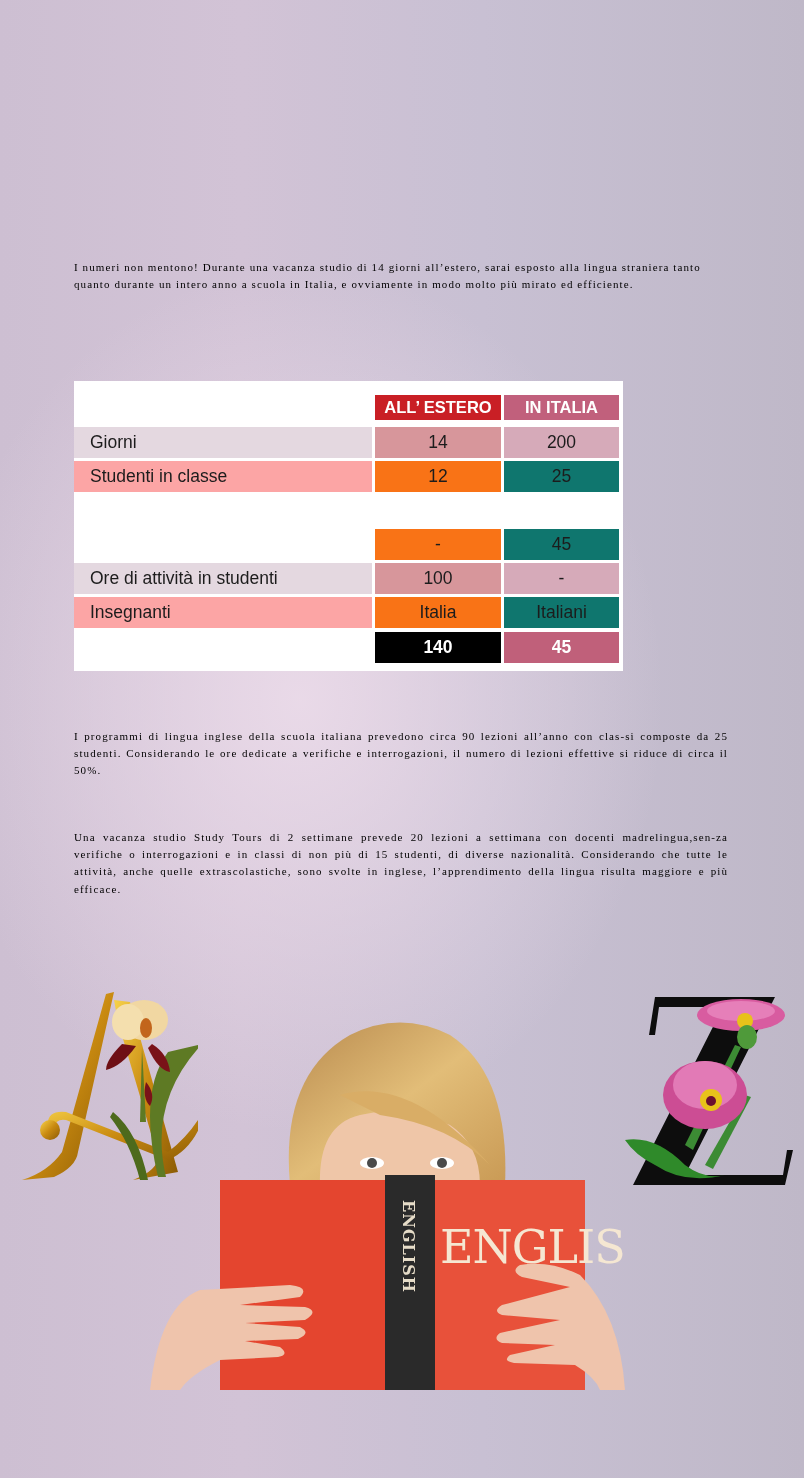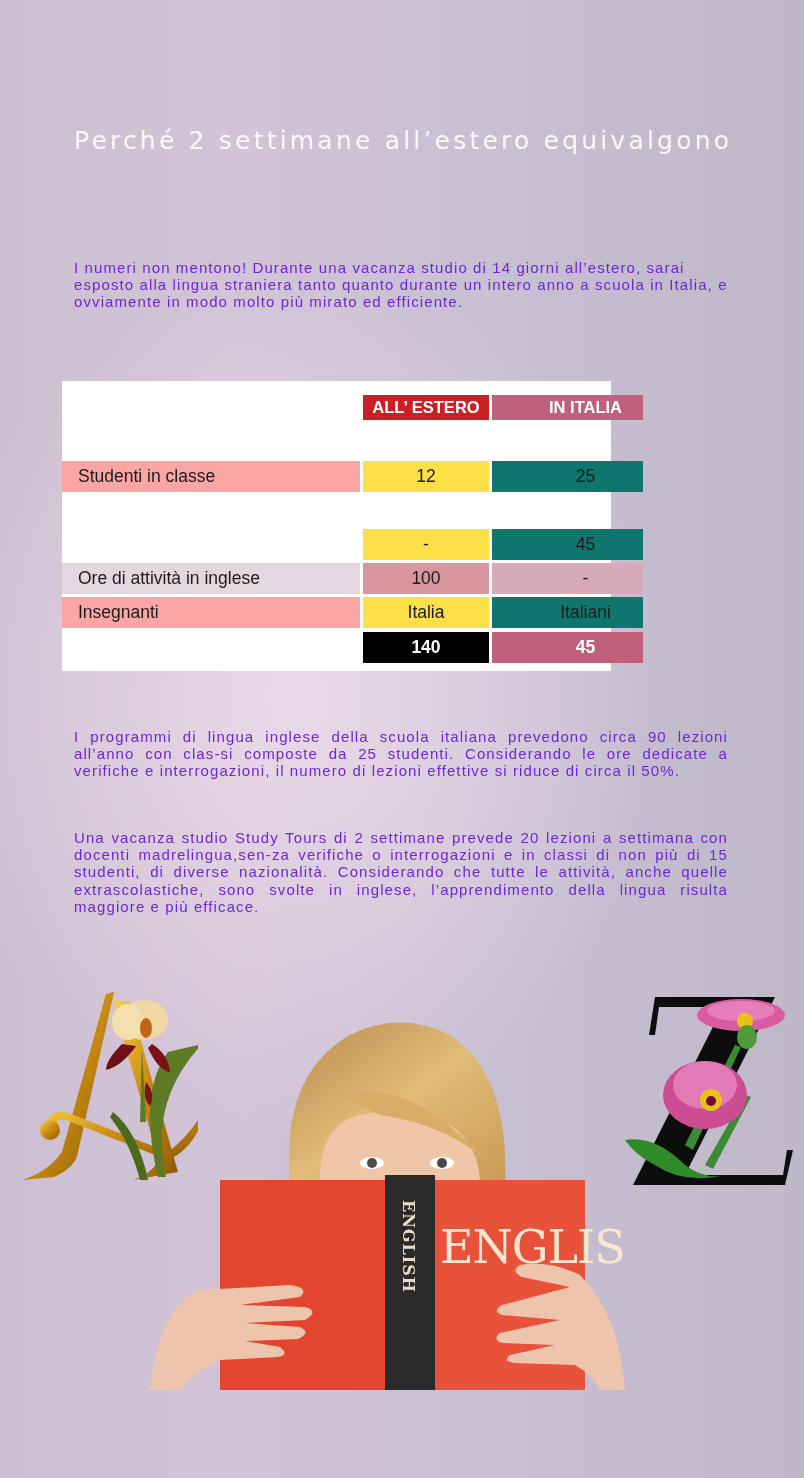--- a/index.html
+++ b/index.html
@@ -10,92 +10,96 @@
       linear-gradient(90deg, #cdbfd2 0%, #d2c3d6 30%, #c8c0d3 60%, #bfb8c8 100%);
     font-family: "DejaVu Sans", sans-serif;
   }
   .title {
     position: absolute; left: 74px; top: 122px; width: 680px;
     color: #fbf8fb; font-family: "DejaVu Sans", sans-serif;
     font-size: 25px; line-height: 38px; letter-spacing: 3.2px; font-weight: normal;
   }
   .para {
     position: absolute; left: 74px; width: 654px;
-    color: #6d28d9; font-family: Liberation Sans, sans-serif;
-    font-size: 15px; line-height: 17.2px; letter-spacing: 1.1px; text-align: justify;
+    color: #000000; font-family: Liberation Serif, serif;
+    font-size: 11px; line-height: 17.2px; letter-spacing: 1.1px; text-align: justify;
     margin: 0;
   }
   .p1 { top: 259px; text-align: left; }
   .p2 { top: 728px; }
   .p3 { top: 829px; }
 
   .table-box {
-    position: absolute; left: 62px; top: 381px; width: 549px; height: 290px;
+    position: absolute; left: 74px; top: 381px; width: 549px; height: 290px;
     background: #ffffff;
   }
   .trow { position: absolute; left: 0; width: 549px; height: 31px; }
   .trow .c1 {
     position: absolute; left: 0; width: 298px; height: 100%;
     padding-left: 16px; box-sizing: border-box;
     font-family: "Liberation Sans", sans-serif; font-size: 17.5px; color: #1c1c1c;
     display: flex; align-items: center;
   }
   .trow .c2, .trow .c3 {
     position: absolute; height: 100%;
     font-family: "Liberation Sans", sans-serif; font-size: 17.5px; color: #1c1c1c;
     display: flex; align-items: center; justify-content: center;
   }
   .trow .c2 { left: 301px; width: 126px; }
-  .trow .c3 { left: 430px; width: 115px; padding-left: 36px; }
+  .trow .c3 { left: 430px; width: 115px; }
   .shade .c1 { background: #e4d8e0; }
   .shade .c2 { background: #d7969b; }
   .shade .c3 { background: #d6aab9; }
   .light .c1 { background: #fca5a5; }
-  .light .c2 { background: #fde047; }
+  .light .c2 { background: #f97316; }
   .light .c3 { background: #0f766e; }
 
   .hdr { top: 14px; height: 25px; }
   .hdr .c2 { background: #c91f25; color: #fff; font-weight: bold; font-size: 16.5px; }
   .hdr .c3 { background: #c1607c; color: #fff; font-weight: bold; font-size: 16.5px; }
   .total .c1 { background: #cfc0c9; font-weight: bold; }
   .total .c2 { background: #000000; color: #fff; font-weight: bold; }
   .total .c3 { background: #c0607a; color: #fff; font-weight: bold; }
 
   .art { position: absolute; }
   
   .letter-a { left: 18px; top: 982px; width: 180px; height: 205px; }
   .letter-z { left: 615px; top: 985px; width: 180px; height: 205px; }
   .girl { left: 150px; top: 1015px; width: 475px; height: 375px; }
 </style>
 </head>
 <body>
 
 <div class="title">
-  <div>Perché 2 settimane all’estero equivalgono</div>
 </div>
 
 <p class="para p1">I numeri non mentono! Durante una vacanza studio di 14 giorni all’estero, sarai esposto alla lingua straniera tanto quanto durante un intero anno a scuola in Italia, e ovviamente in modo molto più mirato ed efficiente.</p>
 
 <div class="table-box">
   <div class="trow hdr">
     <div class="c2">ALL’ ESTERO</div>
     <div class="c3">IN ITALIA</div>
   </div>
 
+  <div class="trow shade" style="top:46px;">
+    <div class="c1">Giorni</div>
+    <div class="c2">14</div>
+    <div class="c3">200</div>
+  </div>
   <div class="trow light" style="top:80px;">
     <div class="c1">Studenti in classe</div>
     <div class="c2">12</div>
     <div class="c3">25</div>
   </div>
   <div class="trow light" style="top:148px;">
     <div class="c2">-</div>
     <div class="c3">45</div>
   </div>
   <div class="trow shade" style="top:182px;">
-    <div class="c1">Ore di attività in inglese</div>
+    <div class="c1">Ore di attività in studenti</div>
     <div class="c2">100</div>
     <div class="c3">-</div>
   </div>
   <div class="trow light" style="top:216px;">
     <div class="c1">Insegnanti</div>
     <div class="c2">Italia</div>
     <div class="c3">Italiani</div>
   </div>
   <div class="trow total" style="top:251px;">
     <div class="c2">140</div>

